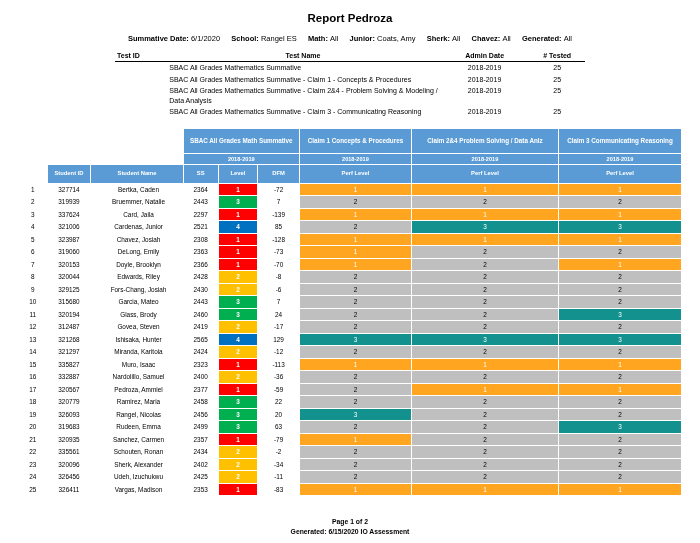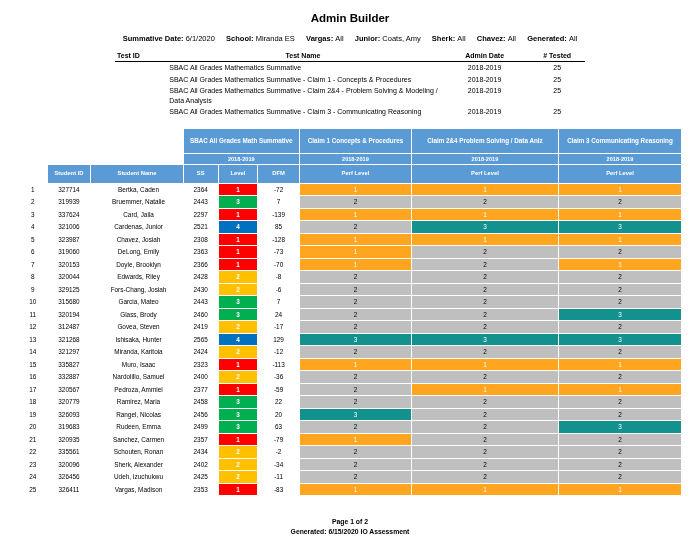--- a/index.html
+++ b/index.html
@@ -140,30 +140,30 @@
     font-size: 6.8px;
     font-weight: bold;
     line-height: 10px;
   }
 </style>
 </head>
 <body>
 
 <div class="page">
 
-  <div class="report-title">Admin Builder</div>
+  <div class="report-title">Report Pedroza</div>
 
   <div class="meta-line">
     <span>Summative Date:</span>
     <span class="val">6/1/2020</span>
     <span class="meta-spacer"></span>
     <span>School:</span>
-    <span class="val">Miranda ES</span>
+    <span class="val">Rangel ES</span>
     <span class="meta-spacer"></span>
-    <span>Vargas:</span>
+    <span>Math:</span>
     <span class="val">All</span>
     <span class="meta-spacer"></span>
     <span>Junior:</span>
     <span class="val">Coats, Amy</span>
     <span class="meta-spacer"></span>
     <span>Sherk:</span>
     <span class="val">All</span>
     <span class="meta-spacer"></span>
     <span>Chavez:</span>
     <span class="val">All</span>

